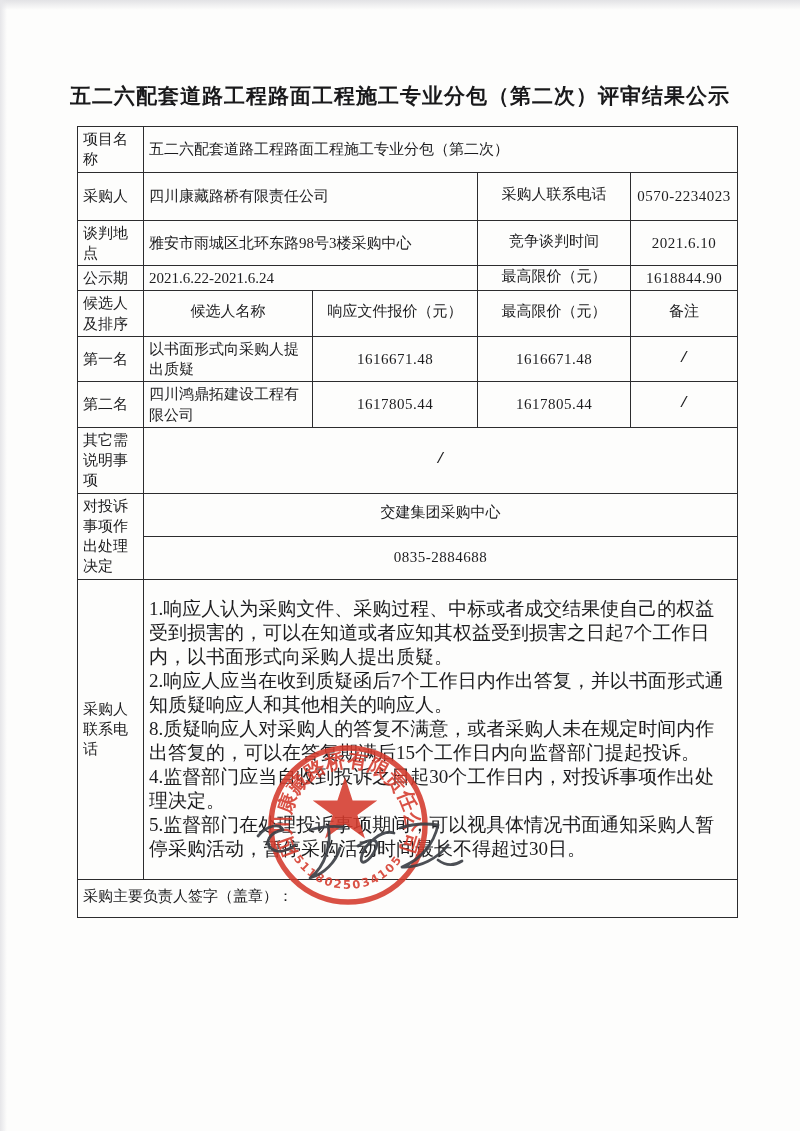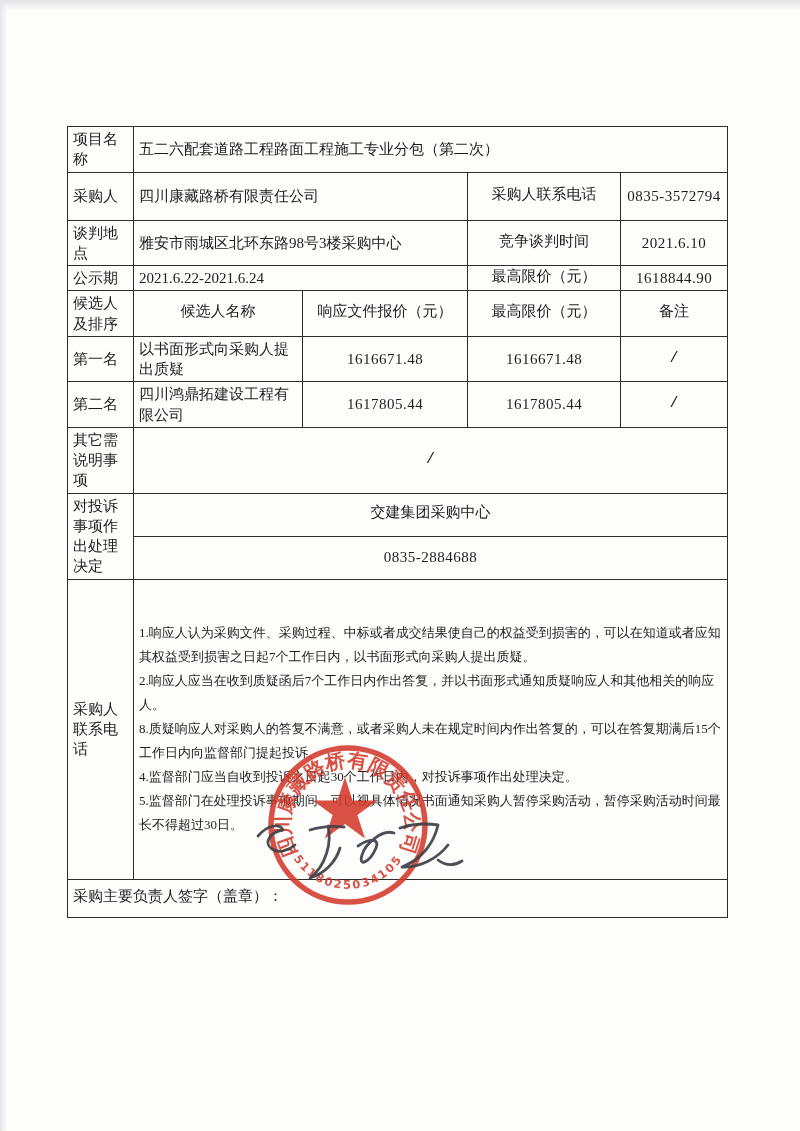--- a/index.html
+++ b/index.html
@@ -16,64 +16,65 @@
   .edge-left {
     position: absolute; top: 0; left: 0; width: 7px; height: 100%;
     background: linear-gradient(90deg, #e6e6e9 0%, rgba(253,253,252,0) 100%);
   }
   .doc-title {
     position: absolute; top: 82px; left: 0; width: 100%;
     text-align: center; font-size: 21px; font-weight: bold;
     color: #19191b; letter-spacing: 1px;
   }
   table.doc {
-    position: absolute; left: 67px; top: 126px; width: 660px;
+    position: absolute; left: 77px; top: 126px; width: 660px;
     border-collapse: collapse; table-layout: fixed; color: #1c1c1e;
   }
   table.doc td {
     border: 1.6px solid #2c2c2e; font-size: 15px;
     padding: 2px 5px; vertical-align: middle; overflow: hidden;
     line-height: 1.35;
   }
   td.lbl { padding-left: 4px; }
   td.ctr { text-align: center; font-family: Liberation Mono, monospace; }
   td.num { text-align: center; letter-spacing: 0.5px; }
   .complaint-cell { vertical-align: middle; padding: 6px 6px; }
-  .complaint-line { font-size: 13px; line-height: 24px; text-align: left; }
+  .complaint-line { font-size: 19px; line-height: 24px; text-align: left; }
   .sig-cell { font-size: 15px; padding-left: 6px; font-family: Liberation Mono, monospace; }
   .seal-svg, .sig-svg { position: absolute; pointer-events: none; }
   .seal-svg { left: 233px; top: 710px; opacity: 0.88; }
   .sig-svg  { left: 240px; top: 808px; }
 </style>
 </head>
 <body>
 
 <div class="page">
   <div class="edge-top"></div>
   <div class="edge-left"></div>
 
+  <div class="doc-title">五二六配套道路工程路面工程施工专业分包（第二次）评审结果公示</div>
 
   <table class="doc">
     <colgroup>
       <col style="width:66px">
         <col style="width:169px">
         <col style="width:165px">
         <col style="width:153px">
         <col style="width:107px">
     </colgroup>
     <tbody>
         <tr style="height:41px">
       <td class="lbl">项目名称</td>
       <td colspan="4">五二六配套道路工程路面工程施工专业分包（第二次）</td>
     </tr>
     <tr style="height:48px">
       <td class="lbl">采购人</td>
       <td colspan="2">四川康藏路桥有限责任公司</td>
       <td class="ctr">采购人联系电话</td>
-      <td class="num">0835-3572794</td>
+      <td class="num">0570-2234023</td>
     </tr>
     <tr style="height:44px">
       <td class="lbl">谈判地点</td>
       <td colspan="2">雅安市雨城区北环东路98号3楼采购中心</td>
       <td class="ctr">竞争谈判时间</td>
       <td class="num">2021.6.10</td>
     </tr>
     <tr style="height:22px">
       <td class="lbl">公示期</td>
       <td colspan="2">2021.6.22-2021.6.24</td>

